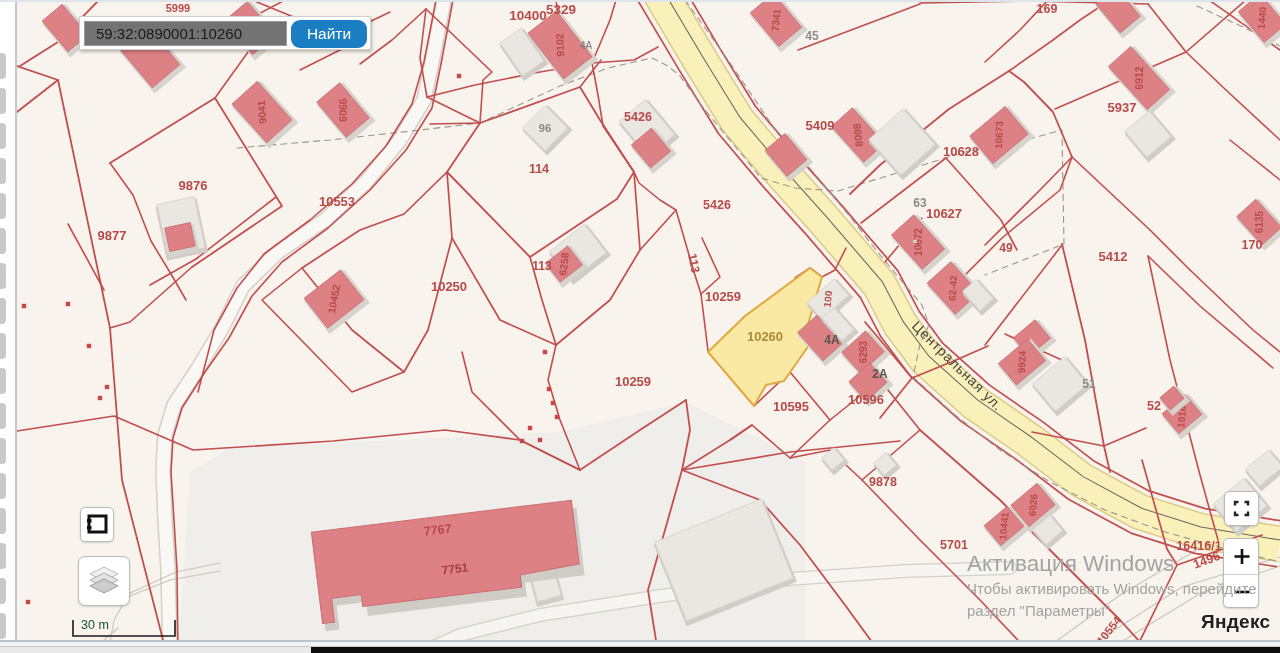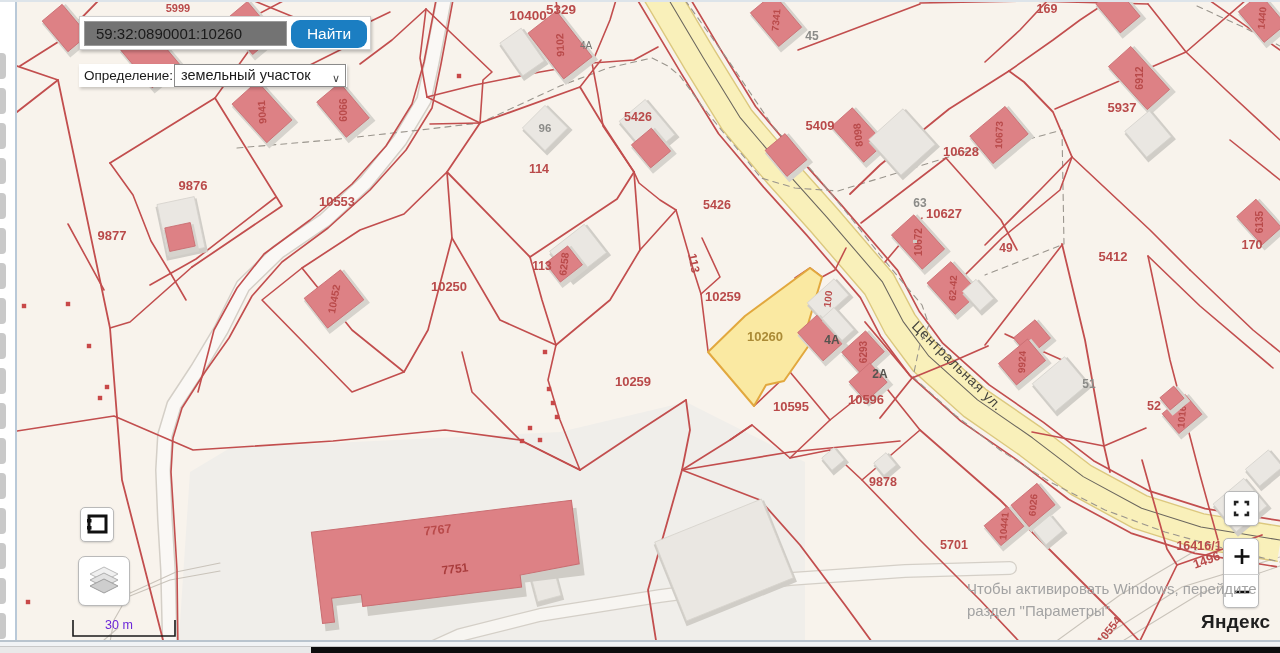--- a/index.html
+++ b/index.html
@@ -25,21 +25,21 @@
   background:#fff; font-size:14.5px; color:#1a1a1a; padding-left:6px; line-height:21px; }
 #defsel .arr { position:absolute; right:5px; top:3px; color:#444; font-size:11px; }
 .mapbtn { position:absolute; background:#fff; border:1px solid #b9b9b9; border-radius:5px;
   box-shadow:0 1px 2px rgba(0,0,0,0.15); }
 #btn-mini { left:80px; top:507px; width:34px; height:35px; }
 #btn-layers { left:78px; top:556px; width:52px; height:50px; border-radius:7px; }
 #btn-full { left:1224px; top:491px; width:35px; height:35px; }
 #btn-zoom { left:1223px; top:538px; width:36px; height:70px; }
 #btn-zoom .minus { position:absolute; top:35px; left:0; width:36px; height:35px; border-top:1px solid #cfcfcf; }
 #scalebar { position:absolute; left:72px; top:617px; width:104px; height:21px; }
-#scalebar .txt { position:absolute; left:9px; top:1px; font-size:12.5px; color:#6d28d9;margin-left:24px; }
+#scalebar .txt { position:absolute; left:9px; top:1px; font-size:12.5px; color:#14532d; }
 #ylogo { position:absolute; left:1201px; top:611px; font-size:19px; font-weight:bold; color:#1f1f1f; letter-spacing:0.3px; }
 #wm1 { position:absolute; left:967px; top:551px; font-size:22.5px; color:#a3a3a3; }
 #wm2 { position:absolute; left:967px; top:578px; font-size:15px; color:#a3a3a3; width:340px; line-height:21.5px; }
 #botline { position:absolute; left:0; top:640px; width:1280px; height:2px; background:#b9c4ce; }
 #botbar1 { position:absolute; left:0; top:642px; width:1280px; height:5px; background:#f1f3f5; border-bottom:1px solid #c9c9c9; }
 #botbar2 { position:absolute; left:0; top:647px; width:311px; height:6px; background:#e9e9e9; }
 #botbar3 { position:absolute; left:311px; top:647px; width:969px; height:6px; background:#0d0d0d; }
 </style>
 </head>
 <body>
@@ -442,24 +442,20 @@
       <div class="ltab" style="top:543px"></div>
       <div class="ltab" style="top:578px"></div>
       <div class="ltab" style="top:613px"></div>
     <div id="leftline"></div>
   </div>
   <div id="topline"></div>
   <div id="panel1">
     <div id="searchbox">59:32:0890001:10260</div>
     <div id="findbtn">Найти</div>
   </div>
-  <div id="panel2">
-    <div id="deflabel">Определение:</div>
-    <div id="defsel">земельный участок<span class="arr">∨</span></div>
-  </div>
   <div class="mapbtn" id="btn-mini">
     <svg width="32" height="33" viewBox="0 0 32 33">
       <rect x="8" y="8" width="17" height="16" fill="none" stroke="#111" stroke-width="3"></rect>
       <rect x="6" y="11" width="4.5" height="3.5" fill="#111"></rect>
       <rect x="6" y="18" width="4.5" height="3.5" fill="#111"></rect>
     </svg>
   </div>
   <div class="mapbtn" id="btn-layers">
     <svg width="50" height="48" viewBox="0 0 50 48">
       <polygon points="25,10 39,17 25,24 11,17" fill="#f0f0f0" stroke="#bbbbbb" stroke-width="1"></polygon>
@@ -480,18 +476,19 @@
           <path d="M 10.5,17 L 25.5,17" stroke="#111" stroke-width="2.6"></path>
         </svg></div>
   </div>
   <div id="scalebar">
     <svg width="104" height="21">
       <path d="M 1,3 L 1,19 L 103,19 L 103,3" fill="none" stroke="#1a1a1a" stroke-width="1.6"></path>
     </svg>
     <div class="txt">30 m</div>
   </div>
   <div id="ylogo">Яндекс</div>
+  <div id="wm1">Активация Windows</div>
   <div id="wm2">Чтобы активировать Windows, перейдите<br>раздел "Параметры"</div>
   <div id="botline"></div>
   <div id="botbar1"></div>
   <div id="botbar2"></div>
   <div id="botbar3"></div>
 </div>
 
 </body></html>

